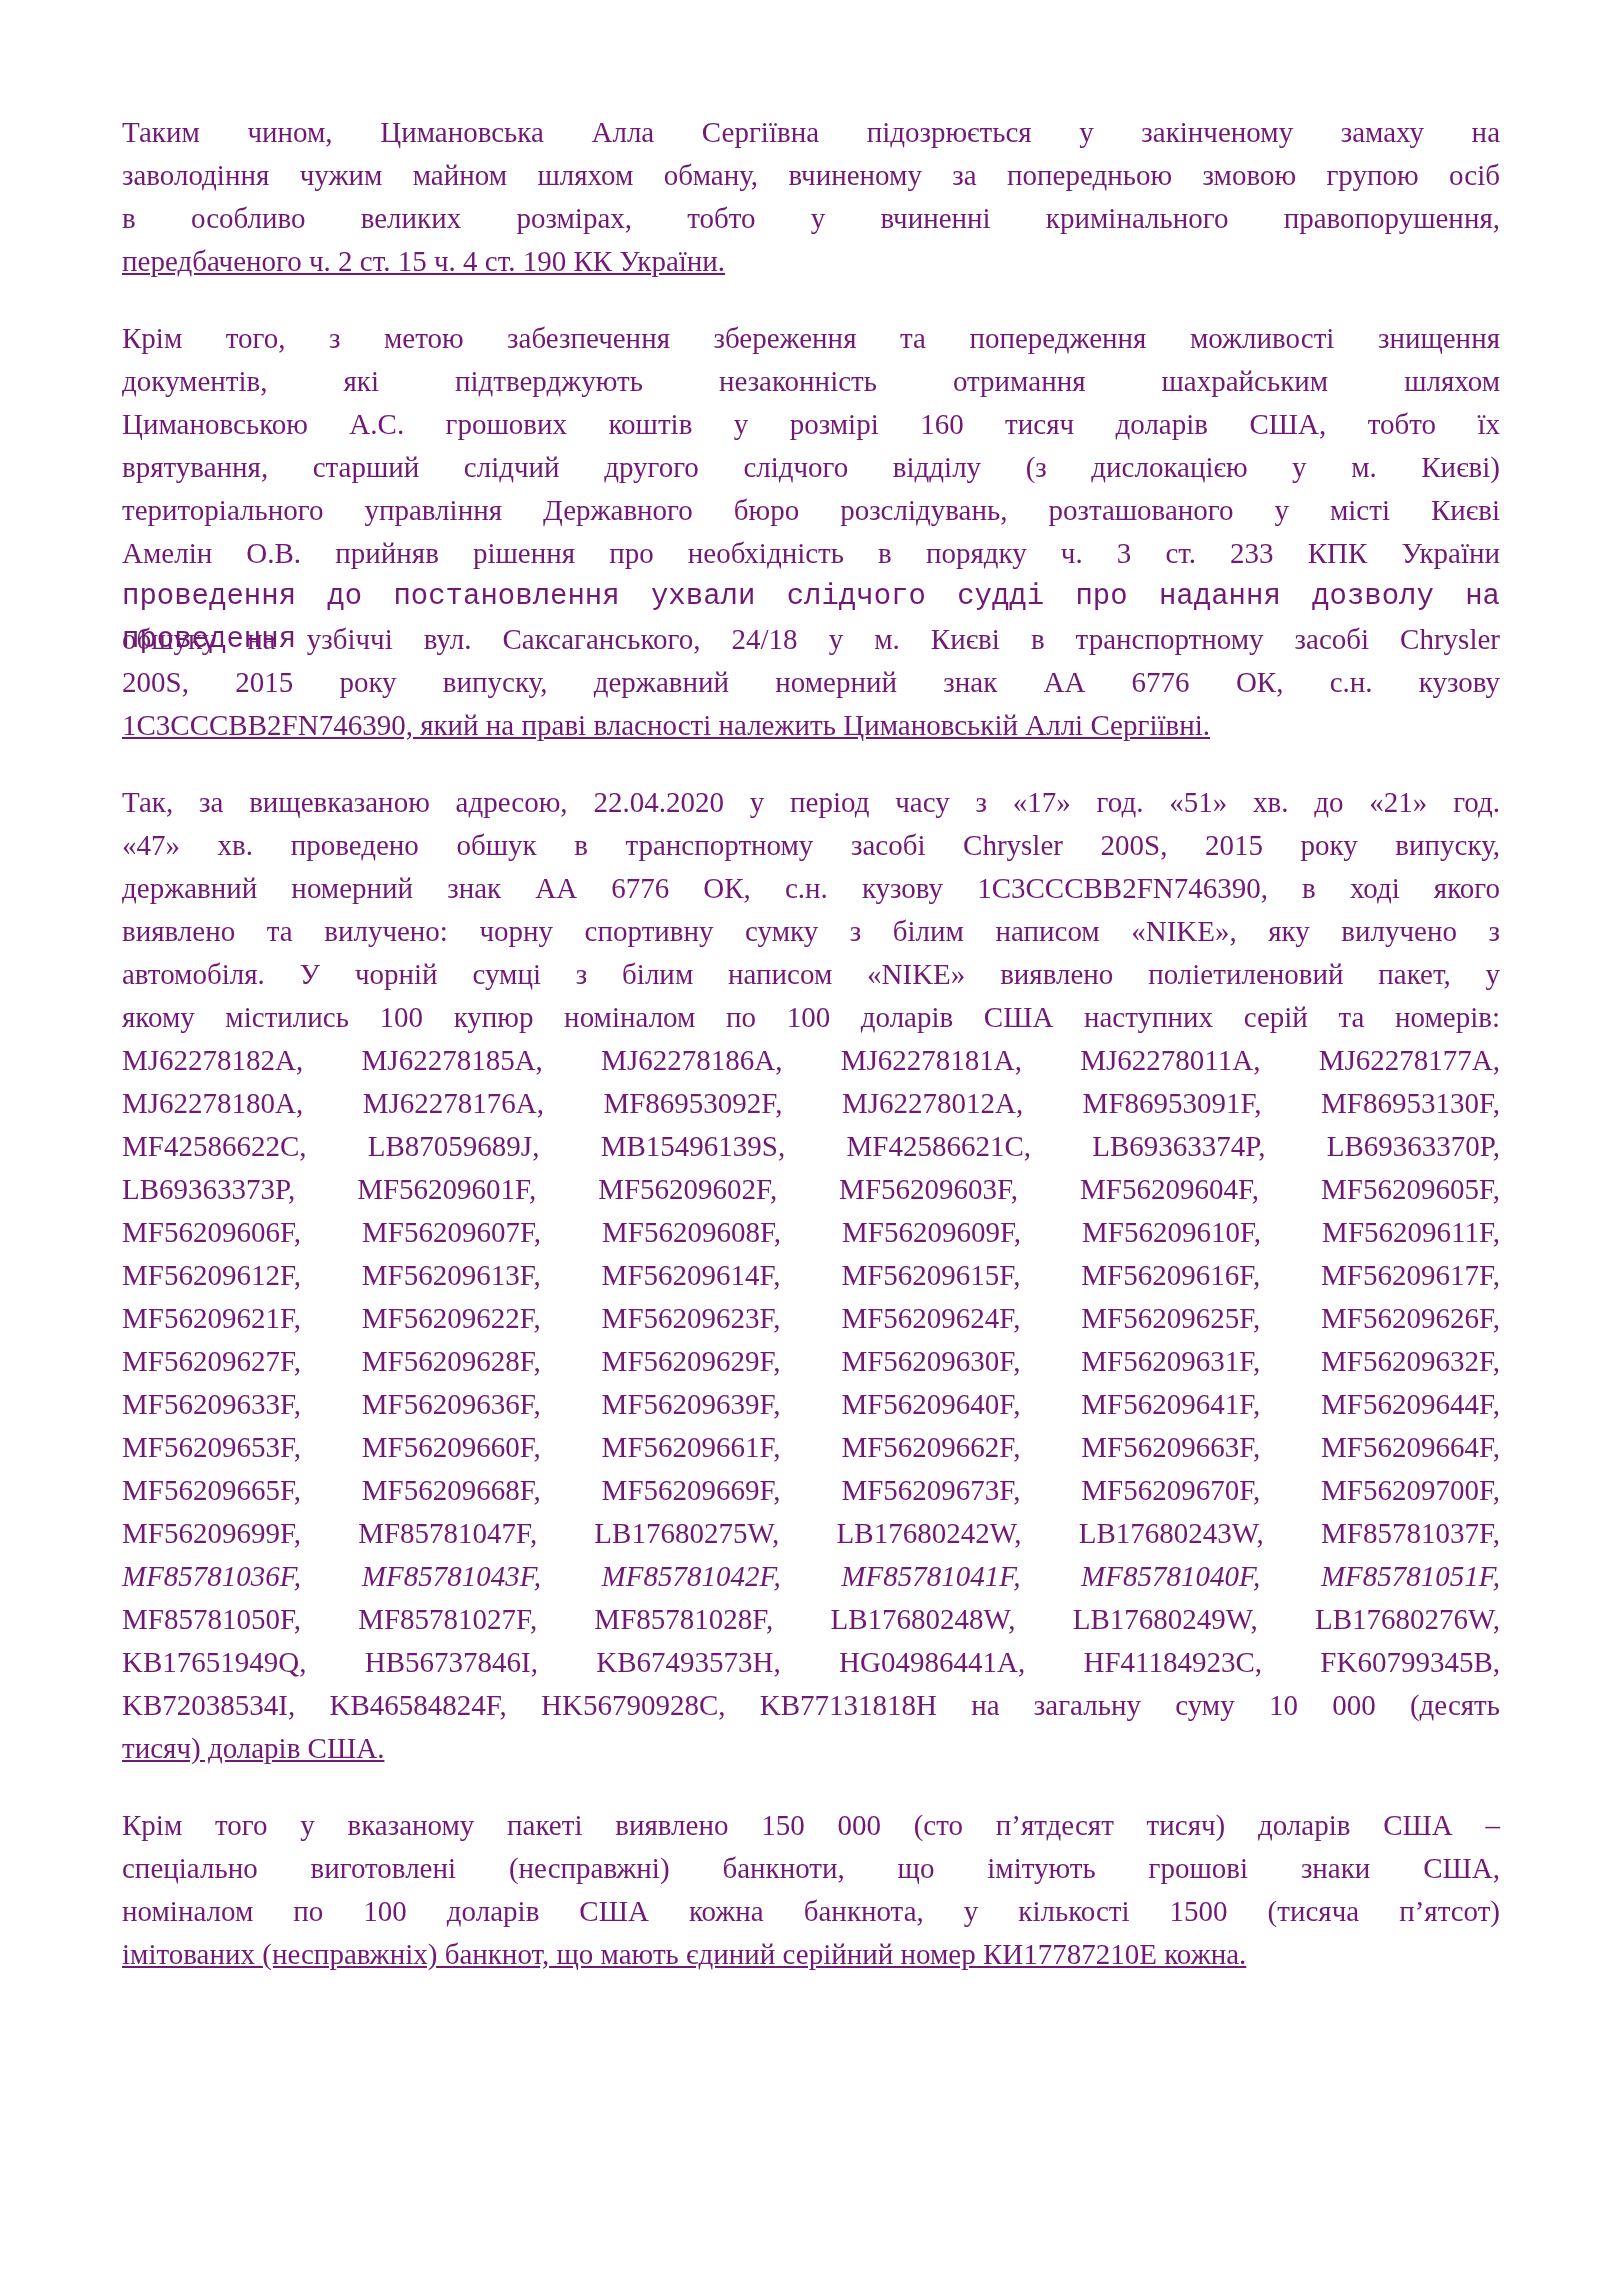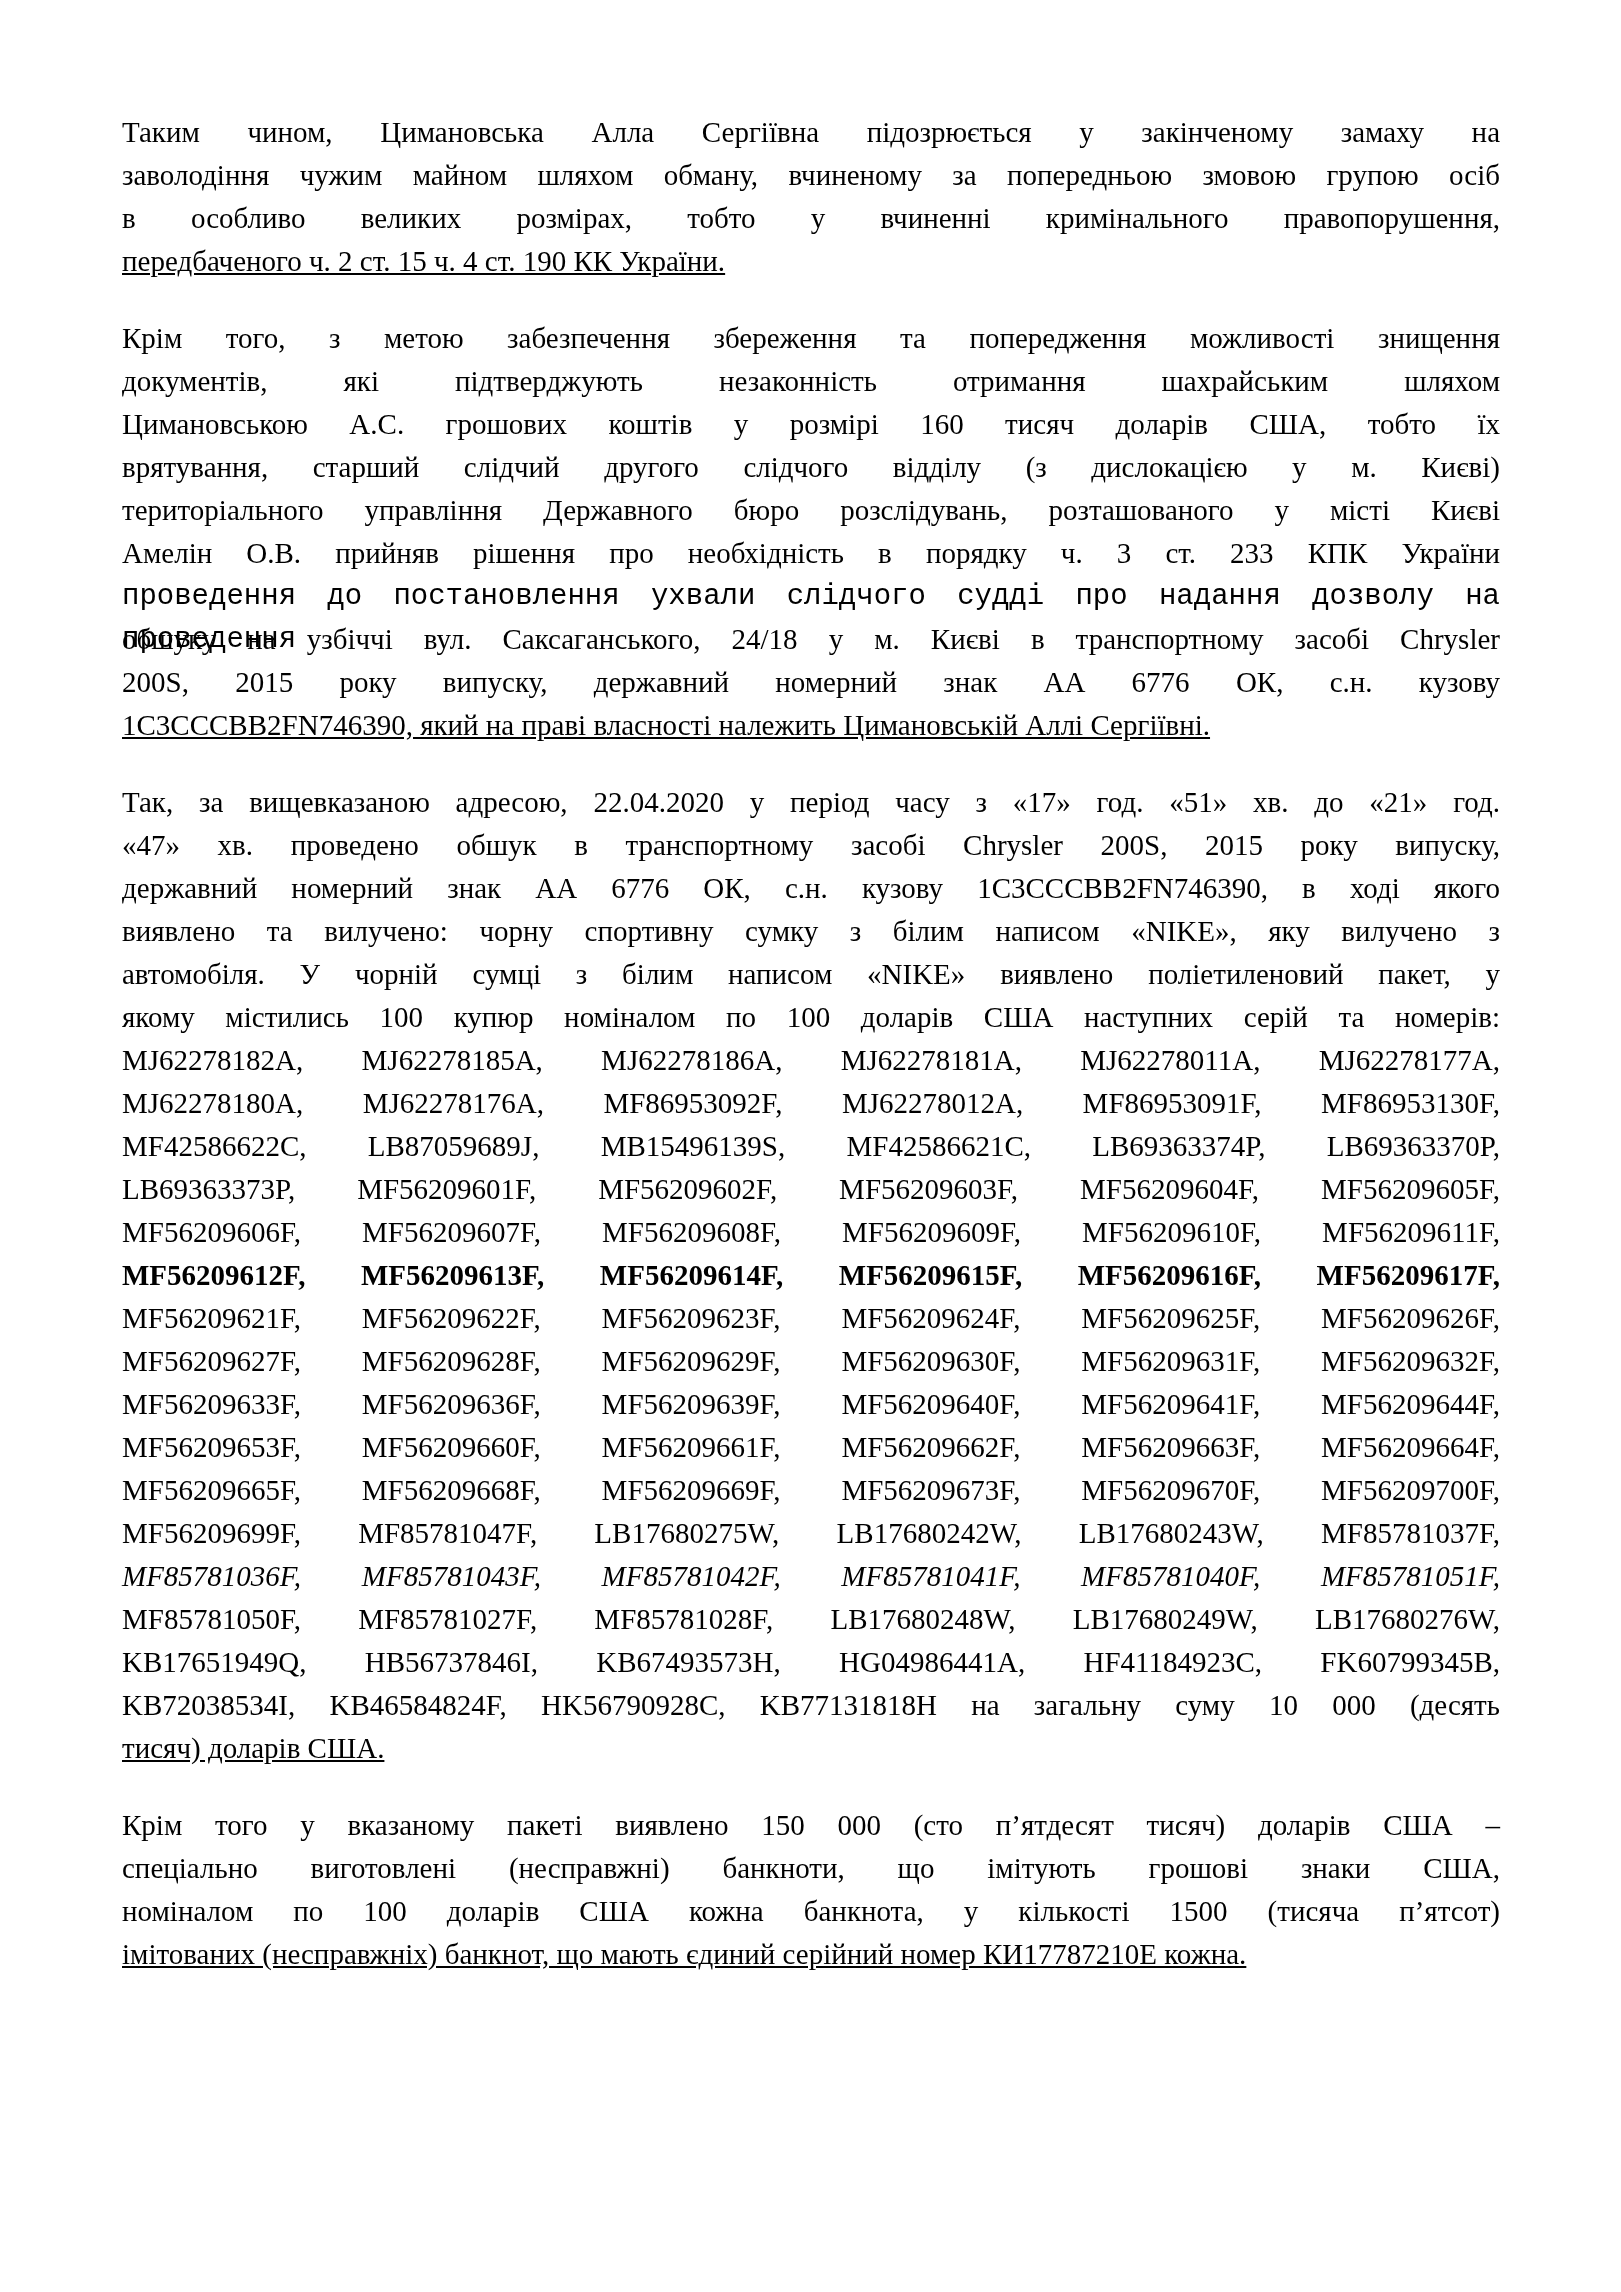--- a/index.html
+++ b/index.html
@@ -13,21 +13,21 @@
     position: relative;
     overflow: hidden;
   }
   .page {
     position: absolute;
     left: 122px;
     top: 111px;
     width: 1378px;
     font-family: "Liberation Serif", "DejaVu Serif", serif;
     font-size: 29px;
-    color: #000000;
+    color: #701a75;
   }
   .para {
     margin: 0 0 34px 0;
   }
   .line {
     display: block;
     height: 43px;
     line-height: 43px;
     white-space: nowrap;
     text-align: justify;
@@ -69,21 +69,21 @@
     <span class="line" style="white-space: normal;">«47» хв. проведено обшук в транспортному засобі Chrysler 200S, 2015 року випуску,</span>
     <span class="line" style="white-space: normal;">державний номерний знак АА 6776 ОК, с.н. кузову 1C3CCCBB2FN746390, в ході якого</span>
     <span class="line" style="white-space: normal;">виявлено та вилучено: чорну спортивну сумку з білим написом «NIKE», яку вилучено з</span>
     <span class="line" style="white-space: normal;">автомобіля. У чорній сумці з білим написом «NIKE» виявлено поліетиленовий пакет, у</span>
     <span class="line" style="white-space: normal;">якому містились 100 купюр номіналом по 100 доларів США наступних серій та номерів:</span>
     <span class="line" style="white-space: normal;">MJ62278182A, MJ62278185A, MJ62278186A, MJ62278181A, MJ62278011A, MJ62278177A,</span>
     <span class="line" style="white-space: normal;">MJ62278180A, MJ62278176A, MF86953092F, MJ62278012A, MF86953091F, MF86953130F,</span>
     <span class="line" style="white-space: normal;">MF42586622C, LB87059689J, MB15496139S, MF42586621C, LB69363374P, LB69363370P,</span>
     <span class="line" style="white-space: normal;">LB69363373P, MF56209601F, MF56209602F, MF56209603F, MF56209604F, MF56209605F,</span>
     <span class="line" style="white-space: normal;">MF56209606F, MF56209607F, MF56209608F, MF56209609F, MF56209610F, MF56209611F,</span>
-    <span class="line" style="white-space: normal; font-weight: bold;">MF56209612F, MF56209613F, MF56209614F, MF56209615F, MF56209616F, MF56209617F,</span>
+    <span class="line" style="white-space: normal;">MF56209612F, MF56209613F, MF56209614F, MF56209615F, MF56209616F, MF56209617F,</span>
     <span class="line" style="white-space: normal;">MF56209621F, MF56209622F, MF56209623F, MF56209624F, MF56209625F, MF56209626F,</span>
     <span class="line" style="white-space: normal;">MF56209627F, MF56209628F, MF56209629F, MF56209630F, MF56209631F, MF56209632F,</span>
     <span class="line" style="white-space: normal;">MF56209633F, MF56209636F, MF56209639F, MF56209640F, MF56209641F, MF56209644F,</span>
     <span class="line" style="white-space: normal;">MF56209653F, MF56209660F, MF56209661F, MF56209662F, MF56209663F, MF56209664F,</span>
     <span class="line" style="white-space: normal;">MF56209665F, MF56209668F, MF56209669F, MF56209673F, MF56209670F, MF56209700F,</span>
     <span class="line" style="white-space: normal;">MF56209699F, MF85781047F, LB17680275W, LB17680242W, LB17680243W, MF85781037F,</span>
     <span class="line" style="white-space: normal; font-style: italic;">MF85781036F, MF85781043F, MF85781042F, MF85781041F, MF85781040F, MF85781051F,</span>
     <span class="line" style="white-space: normal;">MF85781050F, MF85781027F, MF85781028F, LB17680248W, LB17680249W, LB17680276W,</span>
     <span class="line" style="white-space: normal;">KB17651949Q, HB56737846I, KB67493573H, HG04986441A, HF41184923C, FK60799345B,</span>
     <span class="line" style="white-space: normal;">KB72038534I, KB46584824F, HK56790928C, KB77131818H на загальну суму 10 000 (десять</span>

